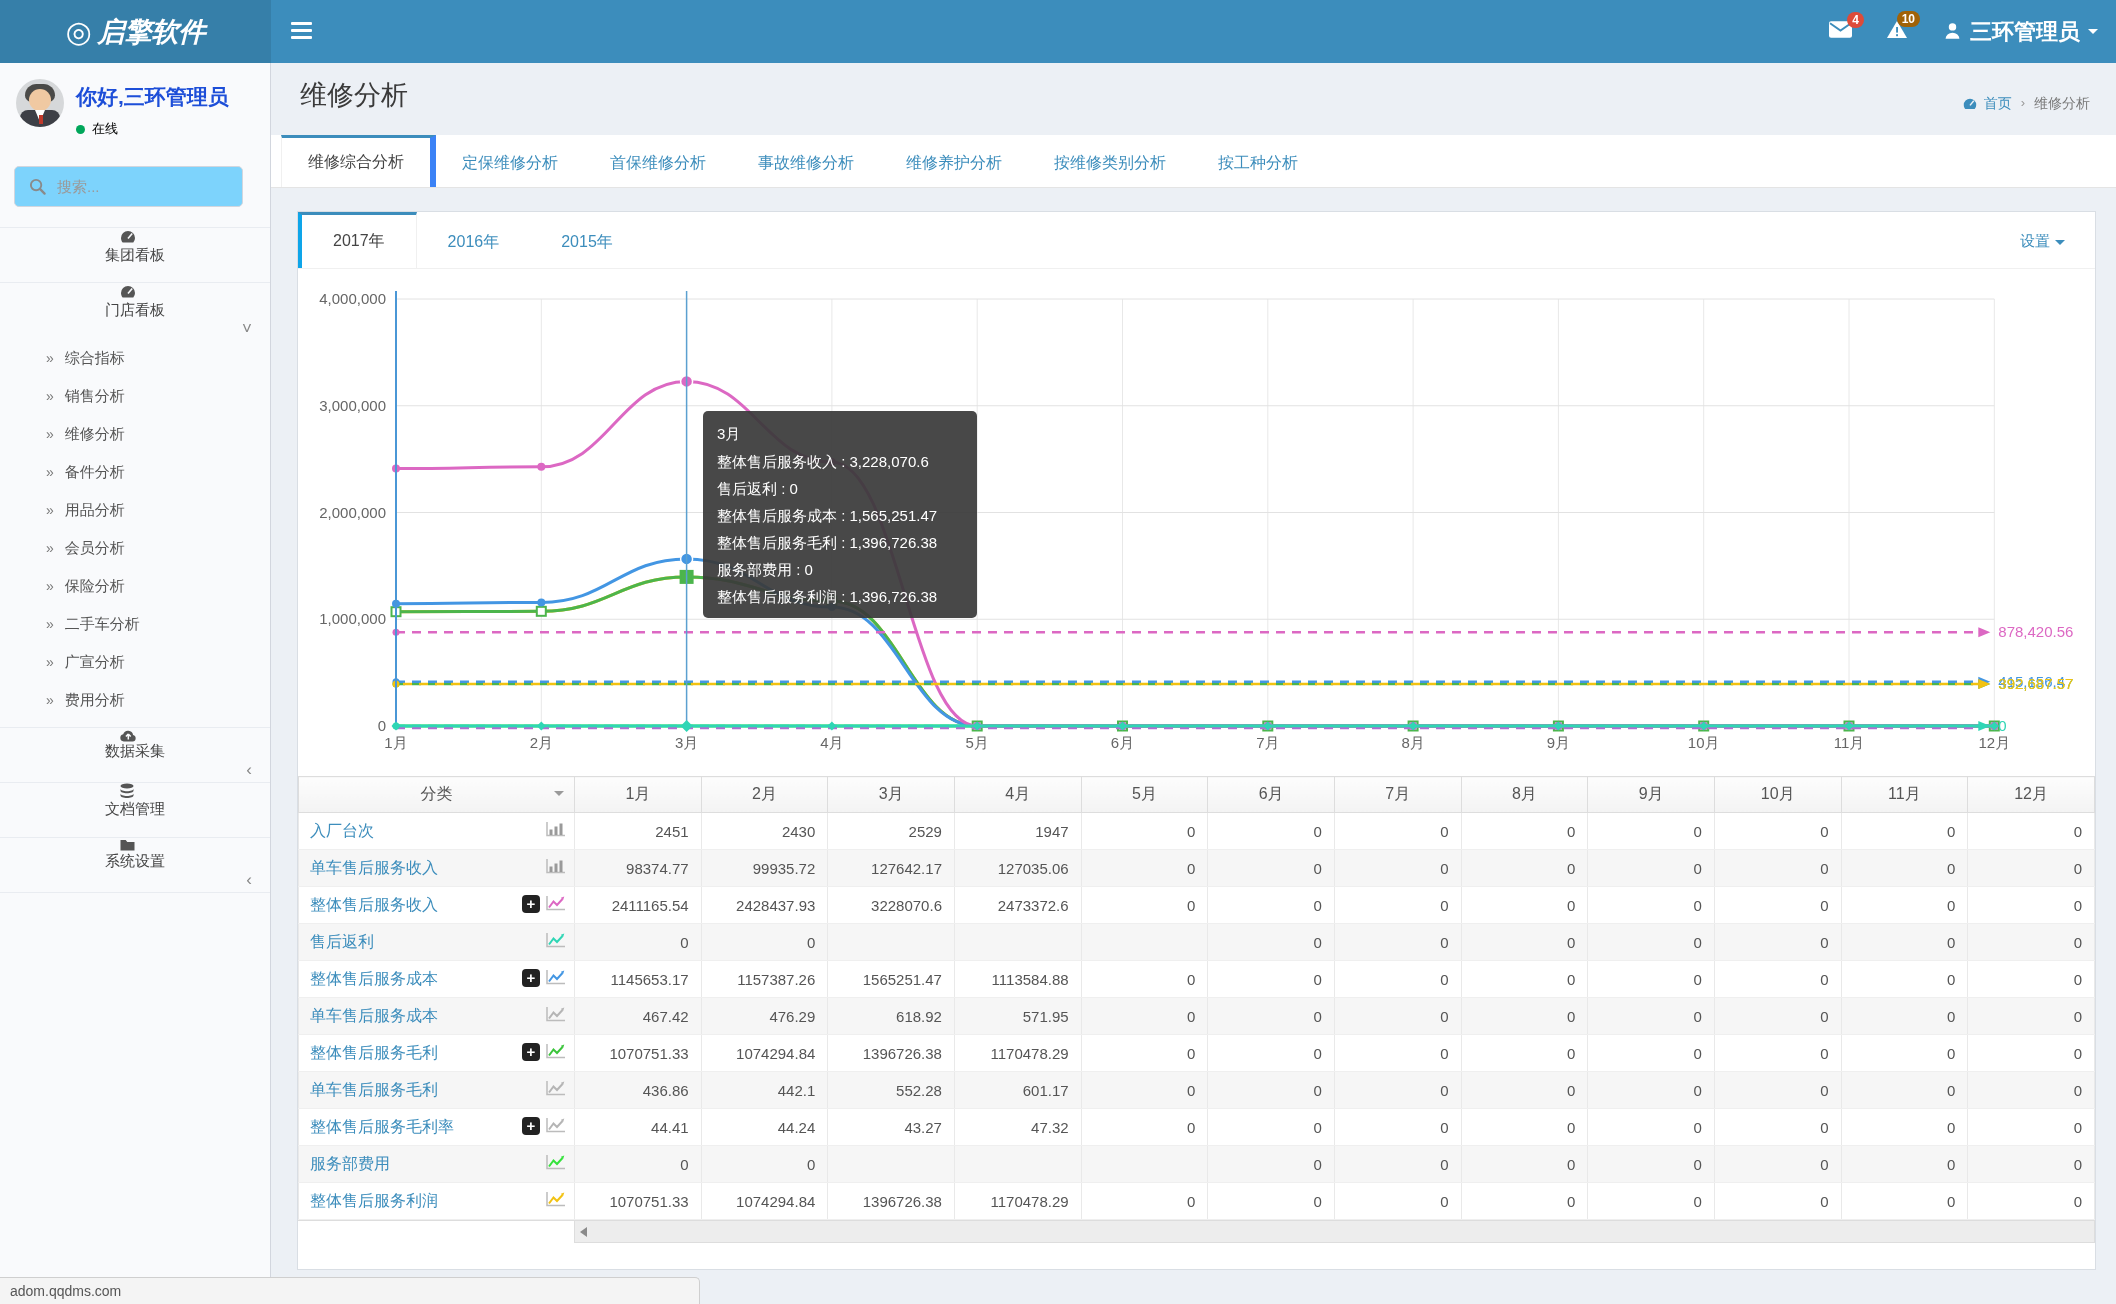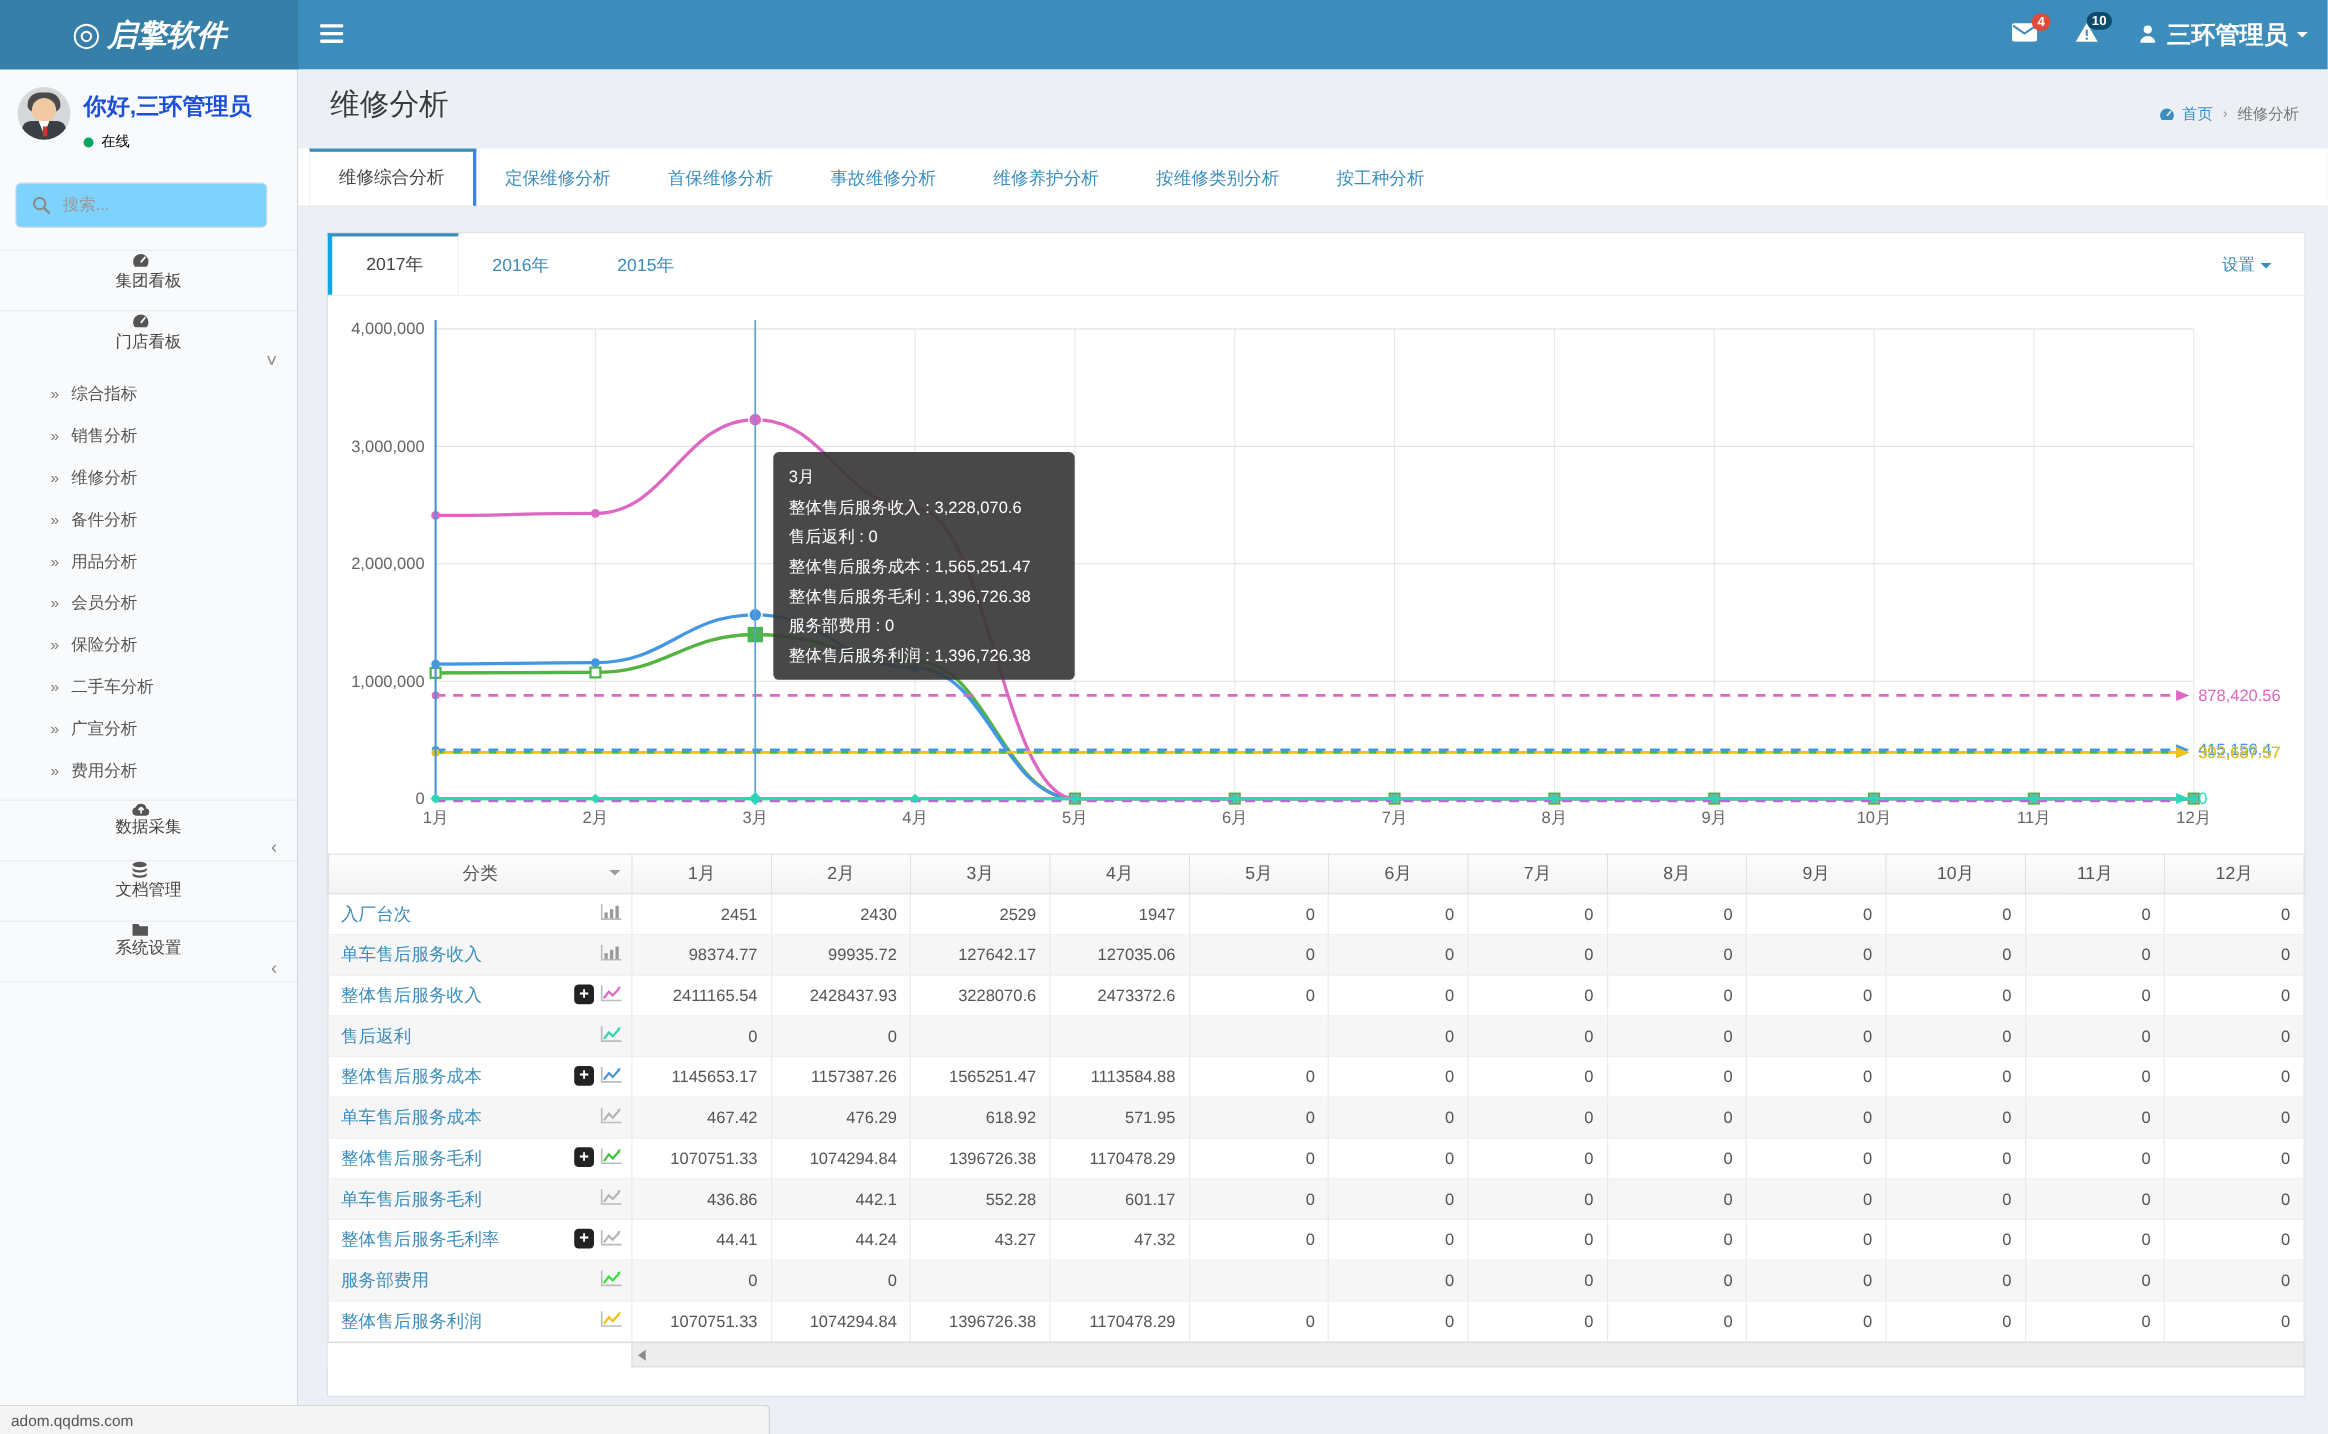--- a/index.html
+++ b/index.html
@@ -10,21 +10,21 @@
   .logo{position:absolute;left:0;top:0;width:271px;height:63px;background:#367fa9;color:#fff;
     display:flex;align-items:center;justify-content:center;font-size:27px;font-weight:bold;font-style:italic;}
   .logo .ring{font-style:normal;font-weight:normal;font-size:30px;margin-right:6px;}
   .hamburger{position:absolute;left:285px;top:15px;width:34px;height:32px;padding:7px 6px;cursor:pointer;}
   .hamburger span{display:block;width:21px;height:2.5px;background:#fff;margin:0 0 4.5px 0;border-radius:1px;}
   .nav-right{position:absolute;right:18px;top:0;height:63px;display:flex;align-items:center;color:#fff;}
   .nav-icon{position:relative;margin-left:34px;cursor:pointer;display:flex;align-items:center;}
   .badge{position:absolute;top:-9px;right:-12px;color:#fff;font-size:12px;line-height:1;
     padding:2px 5px;border-radius:8px;font-weight:bold;}
   .badge.red{background:#dd4b39;}
-  .badge.yellow{background:#0c4a6e;}
+  .badge.yellow{background:#a16207;}
   .nav-user{display:flex;align-items:center;margin-left:36px;cursor:pointer;font-size:22px;font-weight:bold;}
   .nav-user svg{margin-right:9px;}
   .caret-down{display:inline-block;margin-left:8px;width:0;height:0;border-left:5px solid transparent;
     border-right:5px solid transparent;border-top:5px solid #fff;}
   
   .sidebar{position:absolute;top:63px;left:0;width:271px;height:1241px;background:#f9fafc;
     border-right:1px solid #d2d6de;z-index:20;}
   .user-panel{padding:16px 14px 10px 16px;display:flex;}
   .avatar{width:48px;height:48px;border-radius:50%;background:#d6d8da;position:relative;overflow:hidden;flex:none;}
   .avatar .hair{position:absolute;left:9px;top:5px;width:30px;height:18px;border-radius:14px 14px 8px 8px;background:#4a4a48;}
@@ -53,21 +53,21 @@
   
   .content{position:absolute;left:271px;top:63px;width:1845px;height:1241px;}
   .content-header{height:72px;position:relative;}
   .page-title{position:absolute;left:29px;top:14px;font-size:27px;color:#3a3a3a;font-weight:400;}
   .breadcrumb{position:absolute;right:26px;top:32px;font-size:14px;color:#777;display:flex;}
   .breadcrumb .bc-home{color:#3c8dbc;cursor:pointer;display:flex;align-items:center;}
   .breadcrumb .bc-home svg{margin-right:6px;}
   .breadcrumb .sep{margin:0 9px;color:#999;font-size:13px;}
   .main-tabs{height:53px;background:#fff;border-bottom:1px solid #e4e4e4;display:flex;padding-left:10px;}
   .mtab{padding:0 26px;line-height:50px;font-size:16px;color:#3c8dbc;cursor:pointer;border-top:3px solid transparent;}
-  .mtab.active{color:#444;border-top-color:#3c8dbc;border-left:1px solid #f0f0f0;border-right:3px solid #3b82f6;line-height:47px;}
+  .mtab.active{color:#444;border-top-color:#3c8dbc;border-left:1px solid #f0f0f0;border-right:6px solid #3b82f6;line-height:47px;}
   
   .card{margin:23px 20px 0 26px;background:#fff;border:1px solid #d9dee4;height:1059px;position:relative;}
   .year-tabs{height:57px;border-bottom:1px solid #f0f0f0;display:flex;position:relative;}
   .ytab{padding:0 31px;line-height:54px;font-size:16px;color:#3c8dbc;cursor:pointer;border-top:3px solid transparent;}
   .ytab.active{color:#444;border-top-color:#3c8dbc;line-height:51px;border-left:4px solid #0ea5e9;border-right:1px solid #f0f0f0;}
   .settings{position:absolute;right:30px;top:0;line-height:57px;color:#3c8dbc;font-size:15px;cursor:pointer;}
   .settings .caret{display:inline-block;margin-left:5px;width:0;height:0;border-left:5px solid transparent;
     border-right:5px solid transparent;border-top:5px solid #3c8dbc;vertical-align:middle;}
   .chart-wrap{position:relative;height:507px;}
   .chart-wrap svg{position:absolute;left:0;top:0;}

